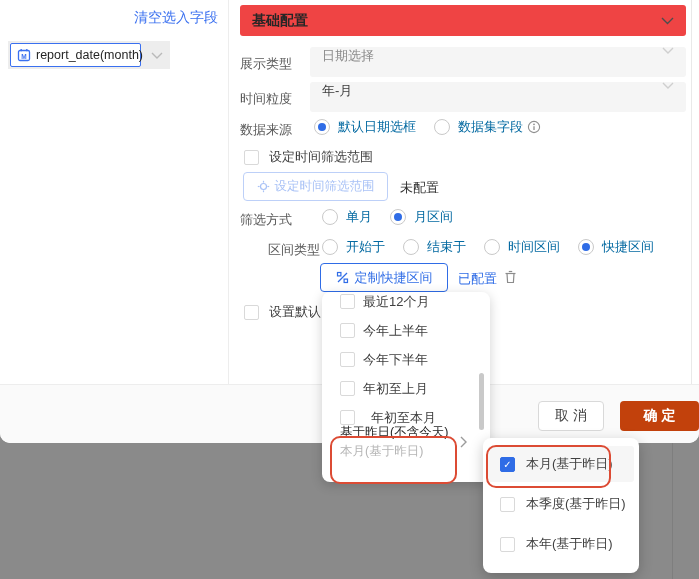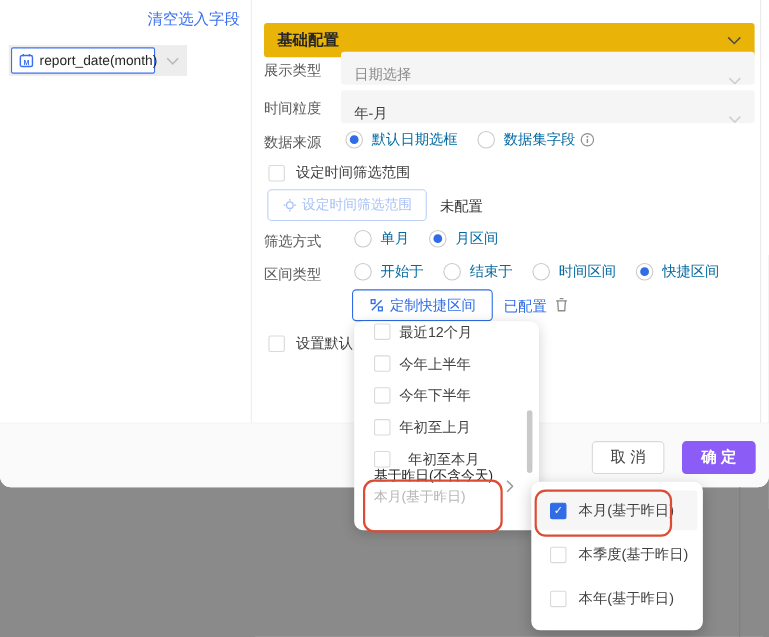--- a/index.html
+++ b/index.html
@@ -21,28 +21,28 @@
   
   .clear-link { position:absolute; top:9px; right:481px; font-size:14px; color:#3a70f0; cursor:pointer; }
   .chip-wrap { position:absolute; left:8px; top:41px; width:162px; height:28px; background:#ededed; display:flex; align-items:center; }
   .chip { margin-left:2px; height:24px; width:131px; background:#fff; border:1px solid #3a70f0; border-radius:2px;
           display:flex; align-items:center; padding:0 6px; gap:5px; }
   .chip-label { font-size:12.5px; color:#262626; white-space:nowrap; }
   .chip-caret { margin-left:10px; color:#b9b9b9; display:flex; }
 
   
   .config { position:absolute; left:240px; top:0; width:446px; height:384px; }
-  .cfg-header { position:absolute; left:0; top:5px; width:446px; height:31px; background:#eab308; border-radius:3px;
-                display:flex; align-items:center; padding:0 12px;margin-top:16px; }
+  .cfg-header { position:absolute; left:0; top:5px; width:446px; height:31px; background:#ef4444; border-radius:3px;
+                display:flex; align-items:center; padding:0 12px; }
   .cfg-header-title { font-size:14px; color:#262626; font-weight:bold; }
   .cfg-header .caret { margin-left:auto; color:#4d4d4d; display:flex; }
 
   .row-label { position:absolute; left:0; color:#595959; font-size:13px; white-space:nowrap; }
   .select { position:absolute; left:70px; width:376px; height:30px; background:#f5f5f5; border-radius:3px;
-            display:flex; align-items:flex-end; padding:0 12px; }
+            display:flex; align-items:flex-start; padding:0 12px; }
   .select .caret { margin-left:auto; color:#cfcfcf; display:flex; }
   .sel-val-muted { color:#8a8a8a; }
   .sel-val { color:#3d3d3d; }
 
   .radio-line { position:absolute; display:flex; align-items:center; }
   .radio { width:16px; height:16px; border-radius:50%; border:1px solid #c9c9c9; background:#fff; position:relative; flex:0 0 auto; }
   .radio.sel::after { content:""; position:absolute; left:3px; top:3px; width:8px; height:8px; border-radius:50%; background:#2f6ce6; }
   .radio-lab { margin:0 18px 0 8px; color:#0369a1; white-space:nowrap; }
 
   .cb { width:15px; height:15px; border:1px solid #d9d9d9; border-radius:2px; background:#fff; flex:0 0 auto;
@@ -79,21 +79,21 @@
   .annot { position:absolute; border:2px solid #dc4b34; border-radius:10px; z-index:9; pointer-events:none; }
   .annot1 { left:330px; top:436px; width:127px; height:48px; }
   .annot2 { left:486px; top:445px; width:125px; height:43px; }
 
   
   .footer { position:absolute; left:0; top:384px; width:699px; height:59px; background:#fafafa; border-top:1px solid #ededed;
             border-bottom-left-radius:10px; border-bottom-right-radius:10px; }
   .btn-cancel { position:absolute; left:538px; top:16px; width:66px; height:30px; background:#fff; border:1px solid #d9d9d9;
             border-radius:4px; color:#404040; font-size:14px; display:flex; align-items:center; justify-content:center;
             letter-spacing:4px; padding-left:4px; cursor:pointer; }
-  .btn-confirm { position:absolute; left:620px; top:16px; width:67px; height:30px; background:#8b5cf6; border:none;
+  .btn-confirm { position:absolute; left:620px; top:16px; width:79px; height:30px; background:#c2410c; border:none;
             border-radius:4px; color:#fff; font-size:14px; font-weight:bold; display:flex; align-items:center; justify-content:center;
             letter-spacing:4px; padding-left:4px; cursor:pointer; }
   svg { display:block; }
 </style>
 </head>
 <body>
 
 <div class="modal">
   <div class="right-gutter-line"></div>
   <div class="left-divider"></div>
@@ -183,21 +183,21 @@
     <div class="not-config">未配置</div>
 
     <div class="row-label" style="top:211px;">筛选方式</div>
     <div class="radio-line" style="left:82px; top:208px;">
       <span class="radio"></span>
       <span class="radio-lab">单月</span>
       <span class="radio sel"></span>
       <span class="radio-lab">月区间</span>
     </div>
 
-    <div class="row-label" style="top:241px;">区间类型</div>
+    <div class="row-label" style="top:241px;margin-left:28px;">区间类型</div>
     <div class="radio-line" style="left:82px; top:238px;">
       <span class="radio"></span>
       <span class="radio-lab">开始于</span>
       <span class="radio"></span>
       <span class="radio-lab">结束于</span>
       <span class="radio"></span>
       <span class="radio-lab">时间区间</span>
       <span class="radio sel"></span>
       <span class="radio-lab">快捷区间</span>
     </div>

